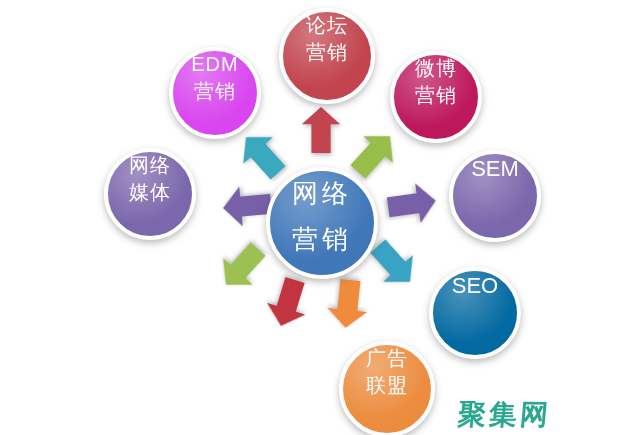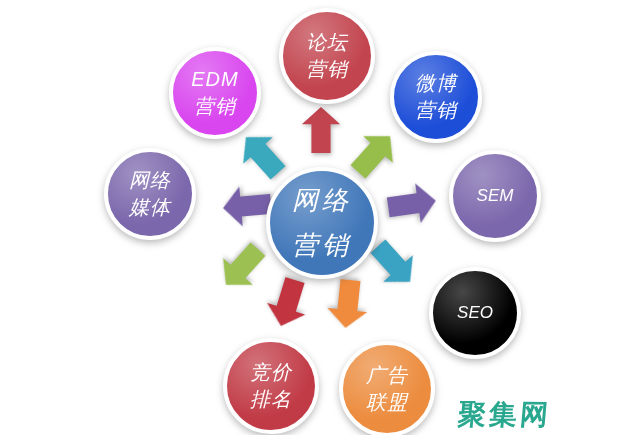--- a/index.html
+++ b/index.html
@@ -16,43 +16,41 @@
     overflow: hidden;
   }
   
   .node {
     position: absolute;
     border-radius: 50%;
     border: 4px solid #ffffff;
     box-sizing: border-box;
     box-shadow: 0 3px 7px rgba(60,60,60,0.35);
     display: flex;
-    align-items: center;
     justify-content: center;
     text-align: center;
-    font-style: italic;
   }
   .node::before {
     content: "";
     position: absolute;
     inset: 0;
     border-radius: 50%;
     background: radial-gradient(circle at 35% 25%, rgba(255,255,255,0.28), rgba(255,255,255,0) 62%);
     pointer-events: none;
   }
   .node-label {
     position: relative;
     color: #ffffff;
     white-space: pre-line;
     font-size: 20px;
     line-height: 1.35;
     letter-spacing: 1px;
     font-weight: 500;
   }
-  .node-latin .node-label { font-size: 17px; letter-spacing: 0; }
+  .node-latin .node-label { font-size: 22px; letter-spacing: 0; }
   .node-center { width: 112px; height: 112px; left: 266px; top: 167px; }
   .node-center .node-label { font-size: 26px; line-height: 1.75; letter-spacing: 4px; }
   .node-forum   { width: 96px; height: 96px; left: 279px; top: 8px;   }
   .node-edm     { width: 92px; height: 92px; left: 169px; top: 47px;  }
   .node-weibo   { width: 92px; height: 92px; left: 390px; top: 51px;  }
   .node-media   { width: 92px; height: 92px; left: 104px; top: 148px; }
   .node-sem     { width: 92px; height: 92px; left: 449px; top: 150px; }
   .node-im      { width: 92px; height: 92px; left: 120px; top: 268px; }
   .node-seo     { width: 92px; height: 92px; left: 429px; top: 267px; }
   .node-bidding { width: 96px; height: 96px; left: 223px; top: 338px; }
@@ -137,37 +135,33 @@
   </div>
 
   <div class="node node-forum" style="background: rgb(194, 68, 78);">
     <span class="node-label">论坛
 营销</span>
   </div>
   <div class="node node-edm" style="background: #d946ef;">
     <span class="node-label">EDM
 营销</span>
   </div>
-  <div class="node node-weibo" style="background: #1d4ed8;">
+  <div class="node node-weibo" style="background: #be185d;">
     <span class="node-label">微博
 营销</span>
   </div>
   <div class="node node-media" style="background: rgb(123, 103, 172);">
     <span class="node-label">网络
 媒体</span>
   </div>
   <div class="node node-sem node-latin" style="background: rgb(123, 103, 172);">
     <span class="node-label">SEM</span>
   </div>
-  <div class="node node-seo node-latin" style="background: #000000;">
+  <div class="node node-seo node-latin" style="background: #0369a1;">
     <span class="node-label">SEO</span>
-  </div>
-  <div class="node node-bidding" style="background: rgb(193, 59, 70);">
-    <span class="node-label">竞价
-排名</span>
   </div>
   <div class="node node-adunion" style="background: rgb(236, 140, 62);">
     <span class="node-label">广告
 联盟</span>
   </div>
 
   <div class="node node-center" style="background: rgb(64, 119, 185);">
     <span class="node-label">网络
 营销</span>
   </div>

